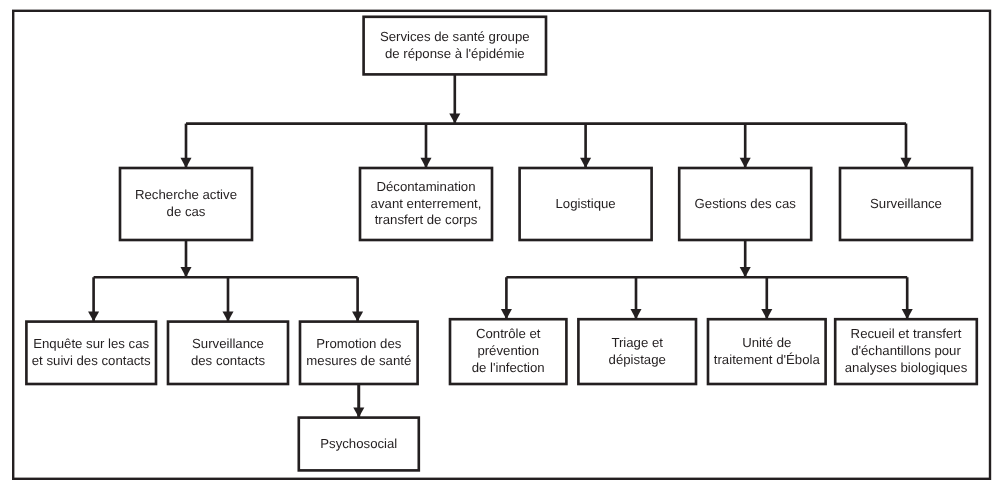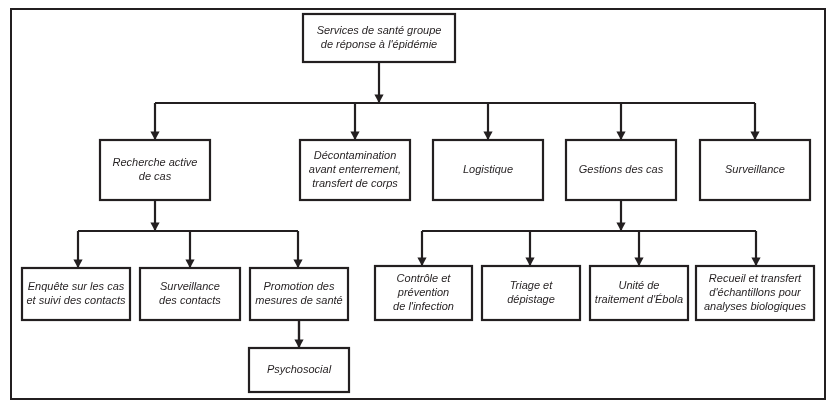--- a/index.html
+++ b/index.html
@@ -11,21 +11,20 @@
   body {
     width: 834px;
     height: 408px;
     font-family: "Liberation Sans", "DejaVu Sans", sans-serif;
     overflow: hidden;
   }
   #chart-root {
     position: relative;
     width: 834px;
     height: 408px;
-    font-style: italic;
   }
   svg#flow {
     position: absolute;
     left: 0;
     top: 0;
     width: 834px;
     height: 408px;
     display: block;
   }
   .frame-rect {

